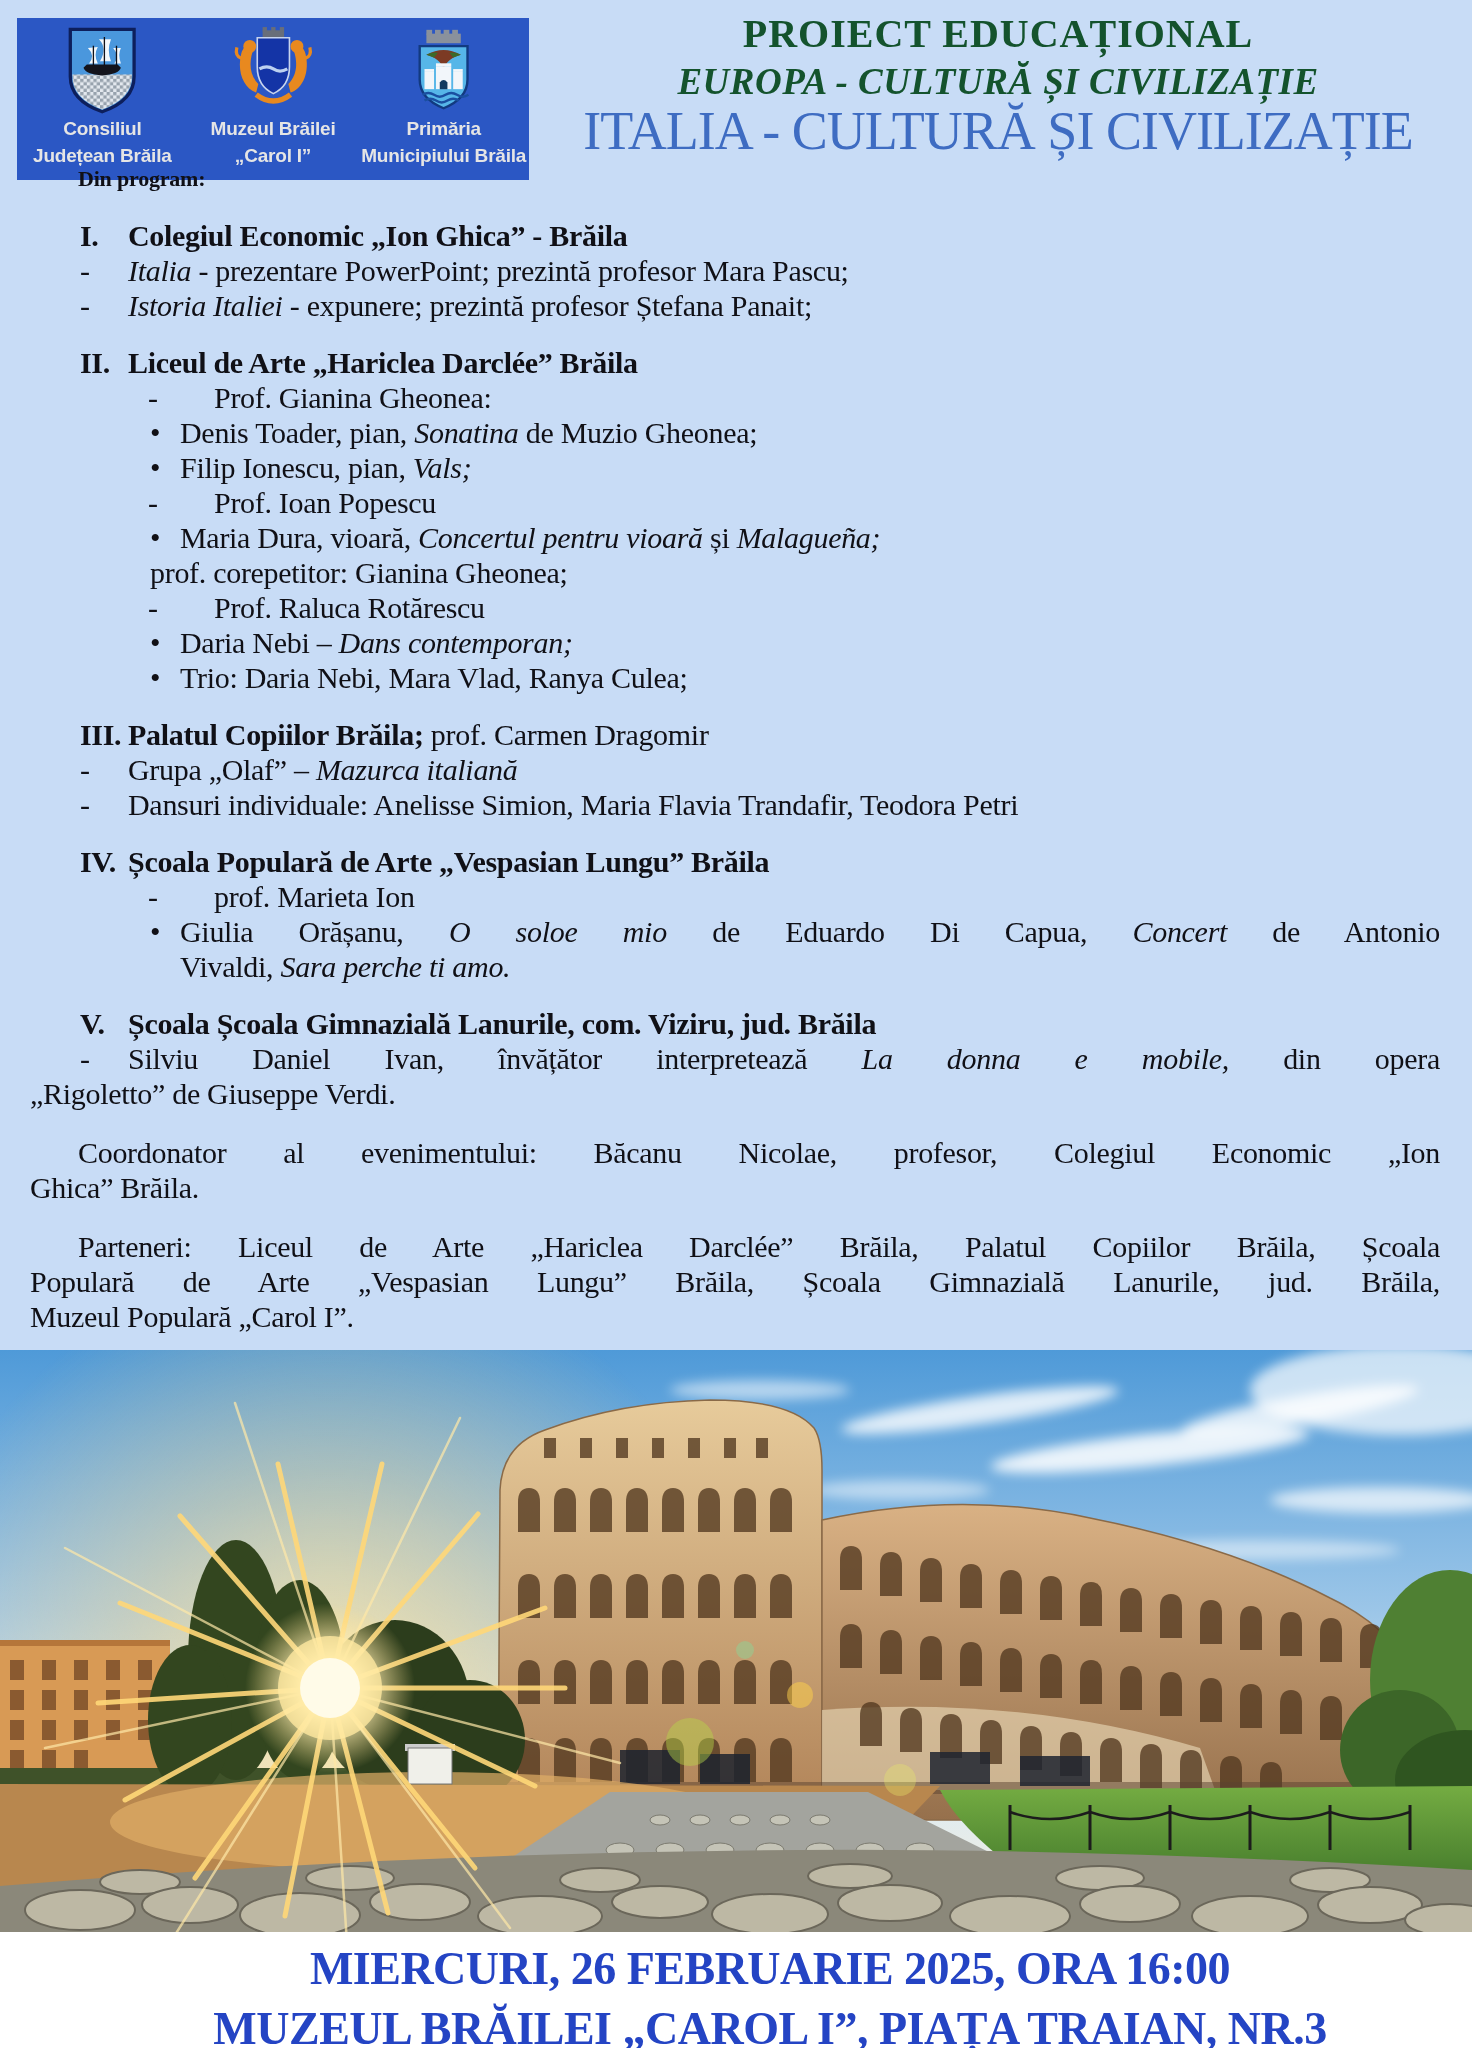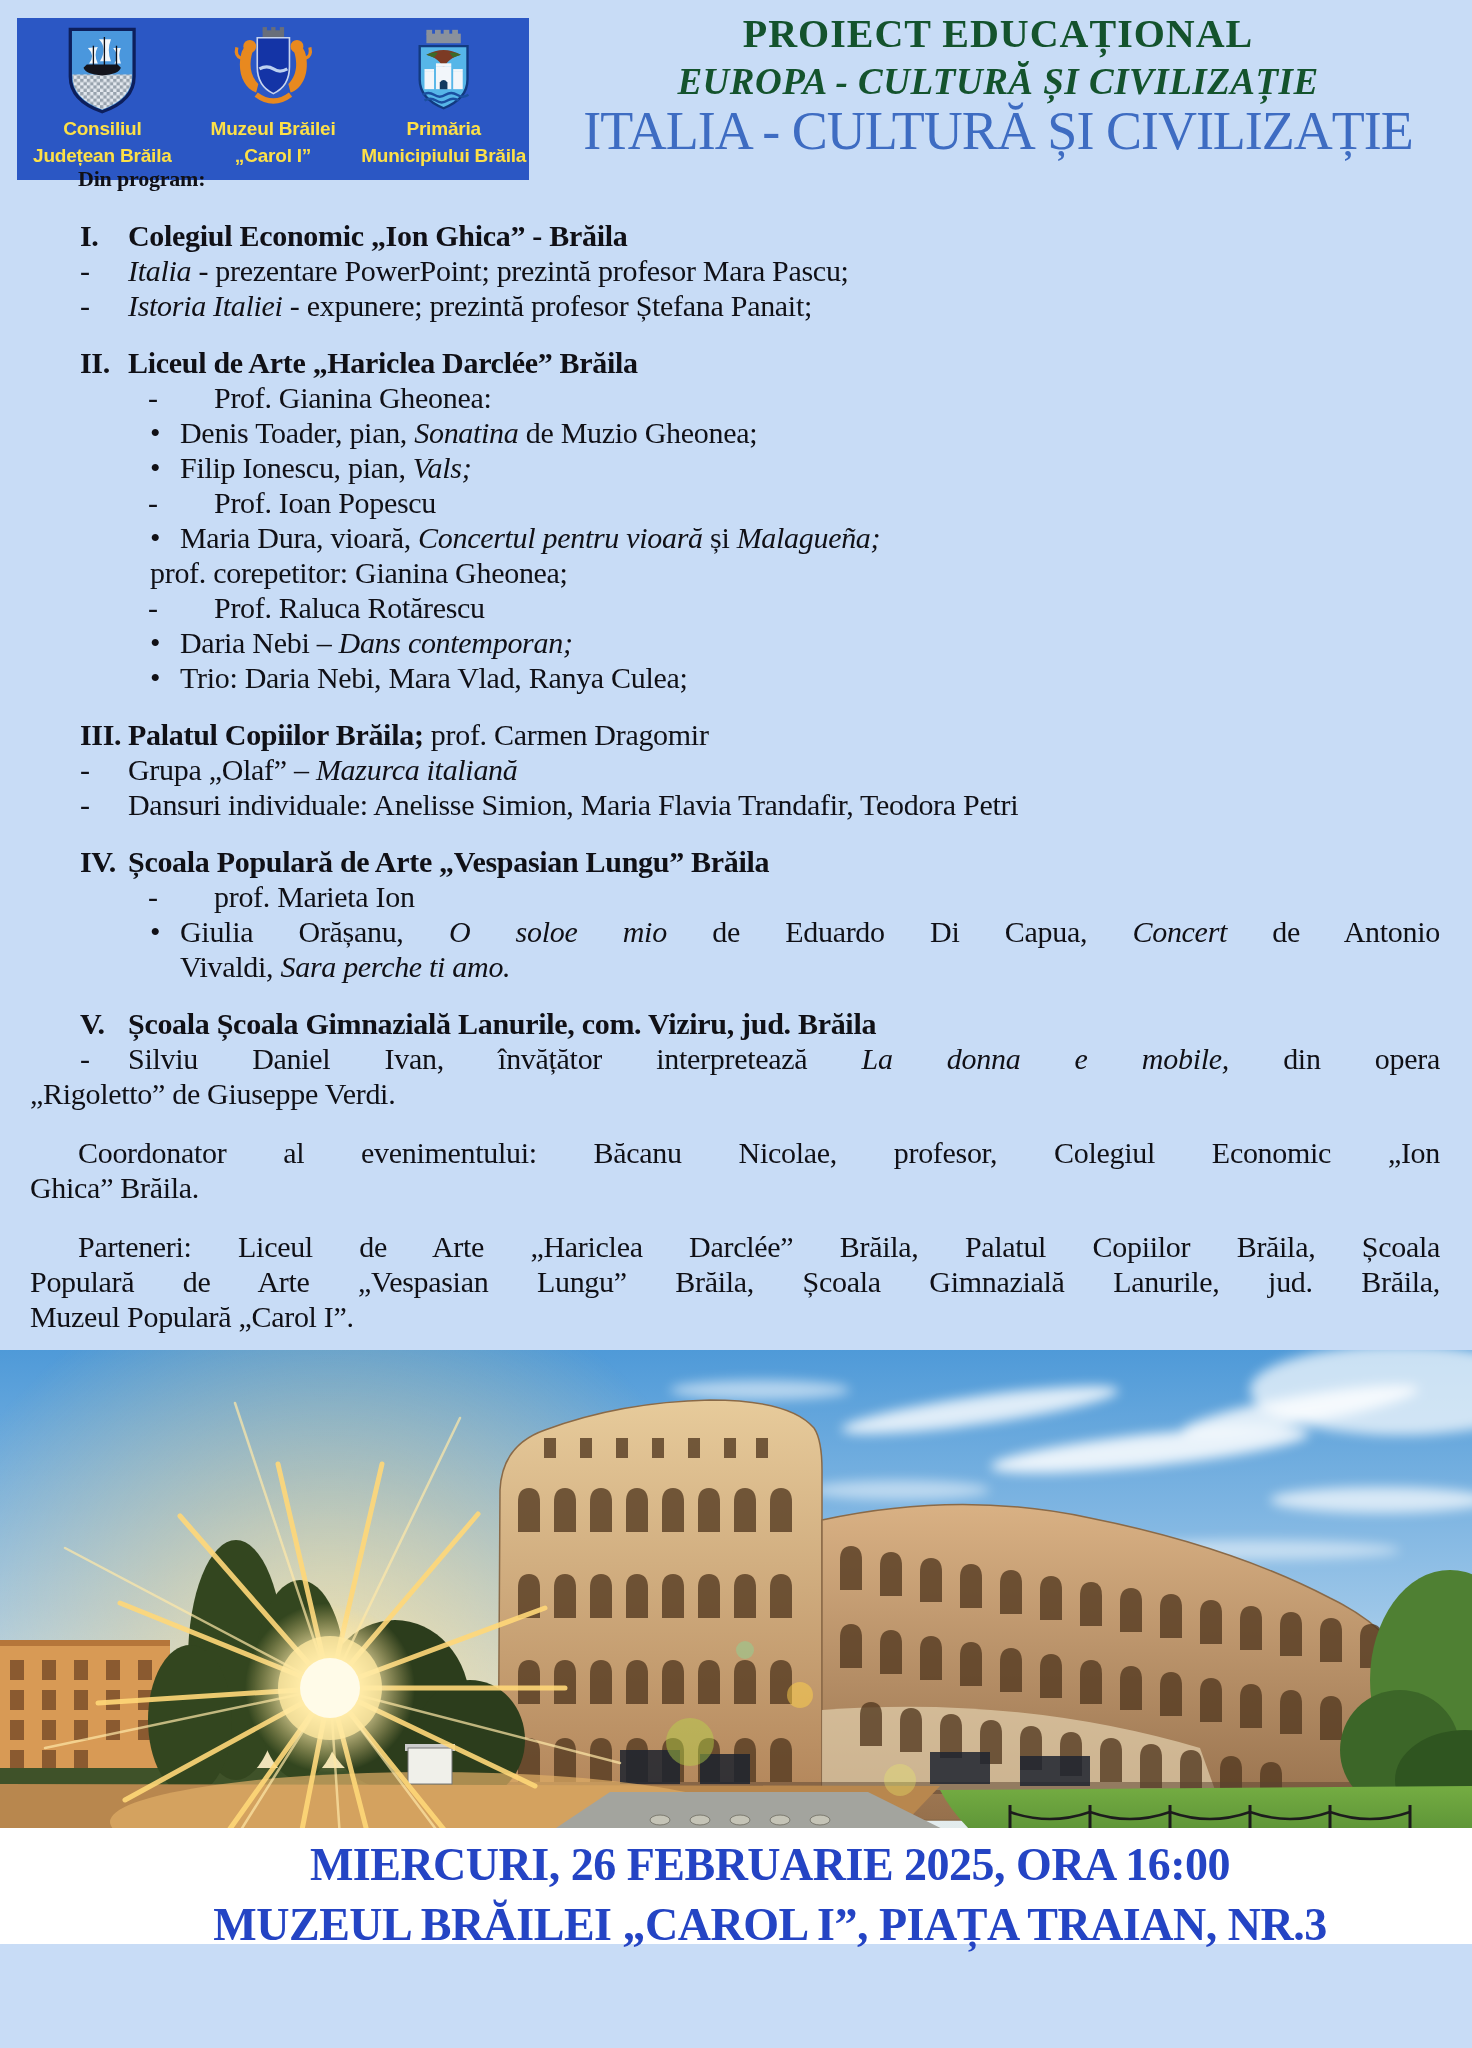--- a/index.html
+++ b/index.html
@@ -1,21 +1,21 @@
 <!DOCTYPE html>
 <html><head>
 <meta charset="utf-8">
 <style>
   html,body{margin:0;padding:0;}
   body{background:#9ab2cc;font-family:"Liberation Serif",serif;}
   #poster{position:relative;width:1472px;height:2048px;margin:0 auto;background:#c8dcf6;overflow:hidden;}
 
   
   #banner{position:absolute;left:17px;top:18px;width:512px;height:162px;background:#2b57c4;display:flex;padding-top:8px;box-sizing:border-box;}
-  .logo{flex:1;text-align:center;color:#fde047;}
+  .logo{flex:1;text-align:center;color:#e5e5e5;}
   .logo svg{height:88px;display:block;margin:0 auto;}
   .logo-label{font-family:"Liberation Sans",sans-serif;font-weight:bold;font-size:19px;line-height:24px;margin-top:3px;letter-spacing:-0.2px;white-space:nowrap;}
 
   
   .hdr{position:absolute;left:528px;right:4px;text-align:center;color:#14532d;}
   #hdr1{top:10px;font-size:40px;font-weight:bold;letter-spacing:1px;}
   #hdr2{top:60px;font-size:37px;font-weight:bold;font-style:italic;letter-spacing:0.5px;}
   #main-title{top:100px;font-size:54px;letter-spacing:-1px;font-weight:normal;}
 
   
@@ -37,21 +37,21 @@
   .cont2{padding-left:150px;}
   .parfirst{padding-left:48px;}
   .flush{padding-left:0;}
   .just{text-align:justify;text-align-last:justify;}
 
   
   #photo{position:absolute;left:0;top:1350px;width:1472px;height:582px;}
   #photo svg{display:block;width:100%;height:100%;}
 
   
-  #footer{position:absolute;left:0;top:1828px;width:100%;height:116px;background:#ffffff;text-align:center;box-sizing:border-box;padding-left:68px;}
+  #footer{position:absolute;left:0;top:1932px;width:100%;height:116px;background:#ffffff;text-align:center;box-sizing:border-box;padding-left:68px;}
   .fline{font-size:46px;font-weight:bold;color:#2444c4;letter-spacing:-0.5px;}
   #f1{margin-top:10px;}
   #f2{margin-top:7px;}
 </style>
 </head>
 <body>
 
 <div id="poster">
 
   <div id="banner">

